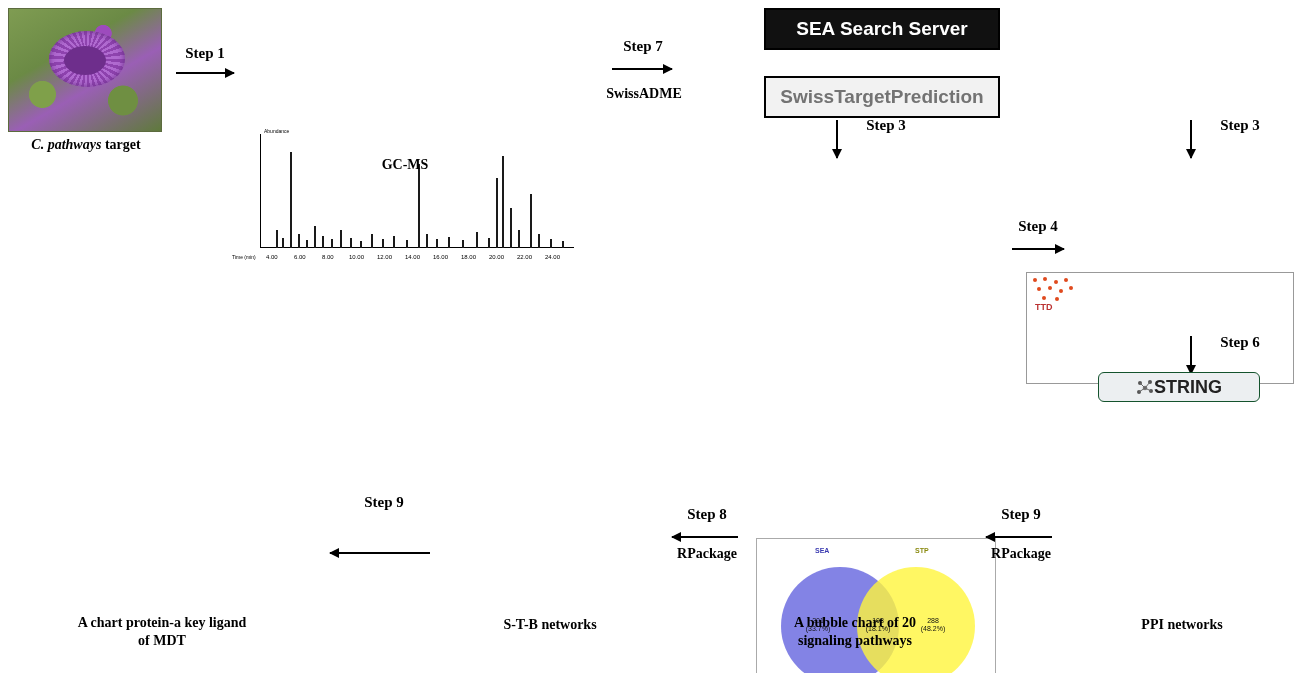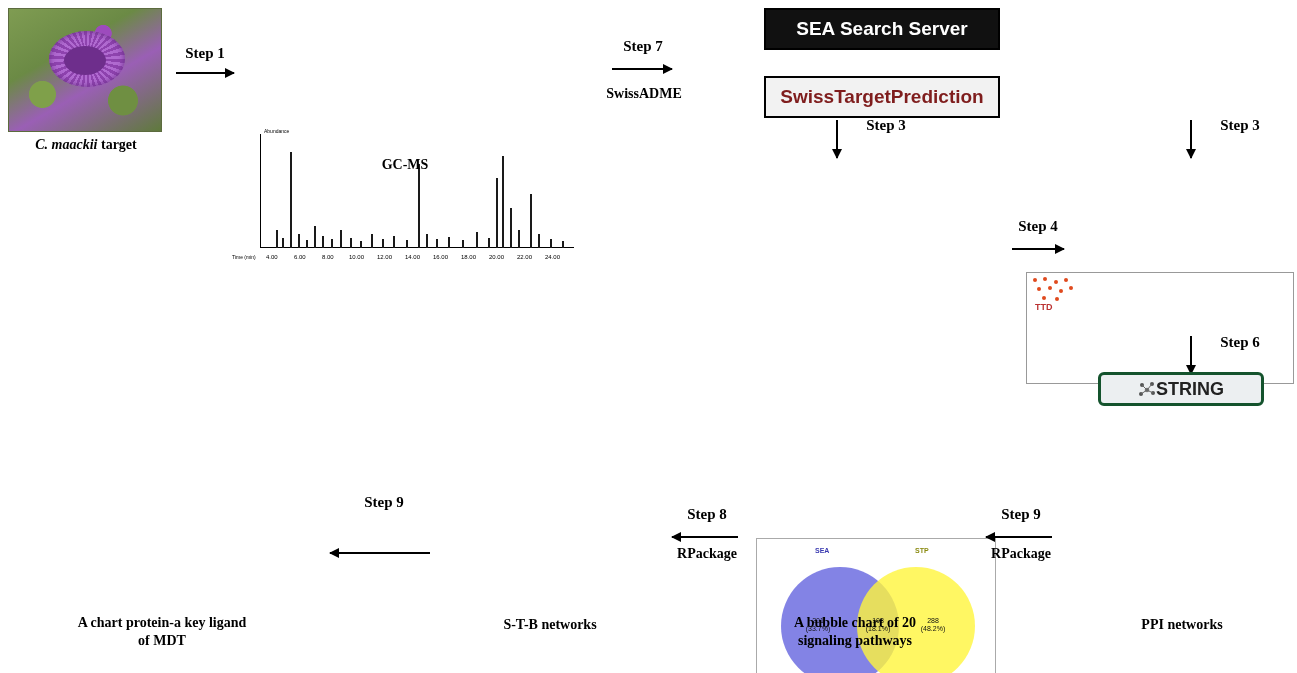--- a/index.html
+++ b/index.html
@@ -69,21 +69,21 @@
   .gcms .ttl{position:absolute;left:34px;top:0px;font-size:5px;font-family:"Liberation Sans",sans-serif;}
   .gcms .xt{position:absolute;bottom:10px;font-size:6px;font-family:"Liberation Sans",sans-serif;}
   .gcms .xlab{position:absolute;left:2px;bottom:10px;font-size:5px;font-family:"Liberation Sans",sans-serif;}
   
   .sea-box{
     background:#111;color:#fff;border:2px solid #000;
     display:flex;align-items:center;justify-content:center;
     font-family:"Liberation Sans",sans-serif;font-weight:bold;
   }
   .stp-box{
-    background:#f2f2f2;color:#7f1d1d;border:2px solid #000;
+    background:#f2f2f2;color:#737373;border:2px solid #000;
     display:flex;align-items:center;justify-content:center;
     font-family:"Liberation Sans",sans-serif;font-weight:bold;
   }
   
   .ttd-box{border:1px solid #999;background:#fff;overflow:hidden;position:relative;}
   .ttd-top{height:42px;background:#fff;display:flex;align-items:center;}
   .ttd-logo{width:54px;height:40px;position:relative;}
   .ttd-dot{position:absolute;width:4px;height:4px;border-radius:50%;background:#e04a1e;}
   .ttd-ttd{position:absolute;left:8px;bottom:2px;font-size:9px;font-weight:bold;color:#b33;font-family:"Liberation Sans",sans-serif;}
   .ttd-title{font-family:"Liberation Serif",serif;font-weight:bold;font-size:16px;color:#111;letter-spacing:.2px;}
@@ -95,34 +95,34 @@
   .omim .txt{font-family:"Liberation Serif",serif;font-weight:bold;font-size:17px;color:#1f5c1f;letter-spacing:1px;}
   
   .venn{border:1px solid #aaa;background:#fff;position:relative;}
   .venn .cl{position:absolute;border-radius:50%;}
   .venn .blue{background:rgba(90,90,220,.75);}
   .venn .yellow{background:rgba(255,245,60,.8);}
   .venn .lbl{position:absolute;font-size:7px;font-weight:bold;font-family:"Liberation Sans",sans-serif;}
   .venn .val{position:absolute;font-size:7px;text-align:center;font-family:"Liberation Sans",sans-serif;color:#111;line-height:1.15;}
   
   .string-box{
-    background:#eceff1;border:3px solid #14532d;border-radius:6px;
+    background:#eceff1;border:1px solid #14532d;border-radius:6px;
     display:flex;align-items:center;justify-content:center;gap:0;
     font-family:"Liberation Sans",sans-serif;font-weight:bold;font-size:18px;color:#222;
   }
 </style>
 </head>
 <body>
 
 <div class="abs flower" style="left:8px;top:8px;width:152px;height:122px;">
   <div class="bloom"></div>
   <div class="bloom2"></div>
 </div>
 <div class="abs caption" style="left:2px;top:136px;width:168px;">
-  <i>C. maackii</i><span> target</span>
+  <i>C. pathways</i><span> target</span>
 </div>
 
 <div class="abs steplabel" style="left:170px;top:45px;width:70px;">Step 1</div>
 <div class="abs arrow-h" style="left:176px;top:72px;width:58px;"></div>
 
 <div class="abs gcms" style="left:230px;top:4px;width:348px;height:142px;">
   <div class="ttl">Abundance</div>
   <div class="axis-y"></div>
   <div class="axis-x"></div>
   <div class="xlab">Time (min)</div>

